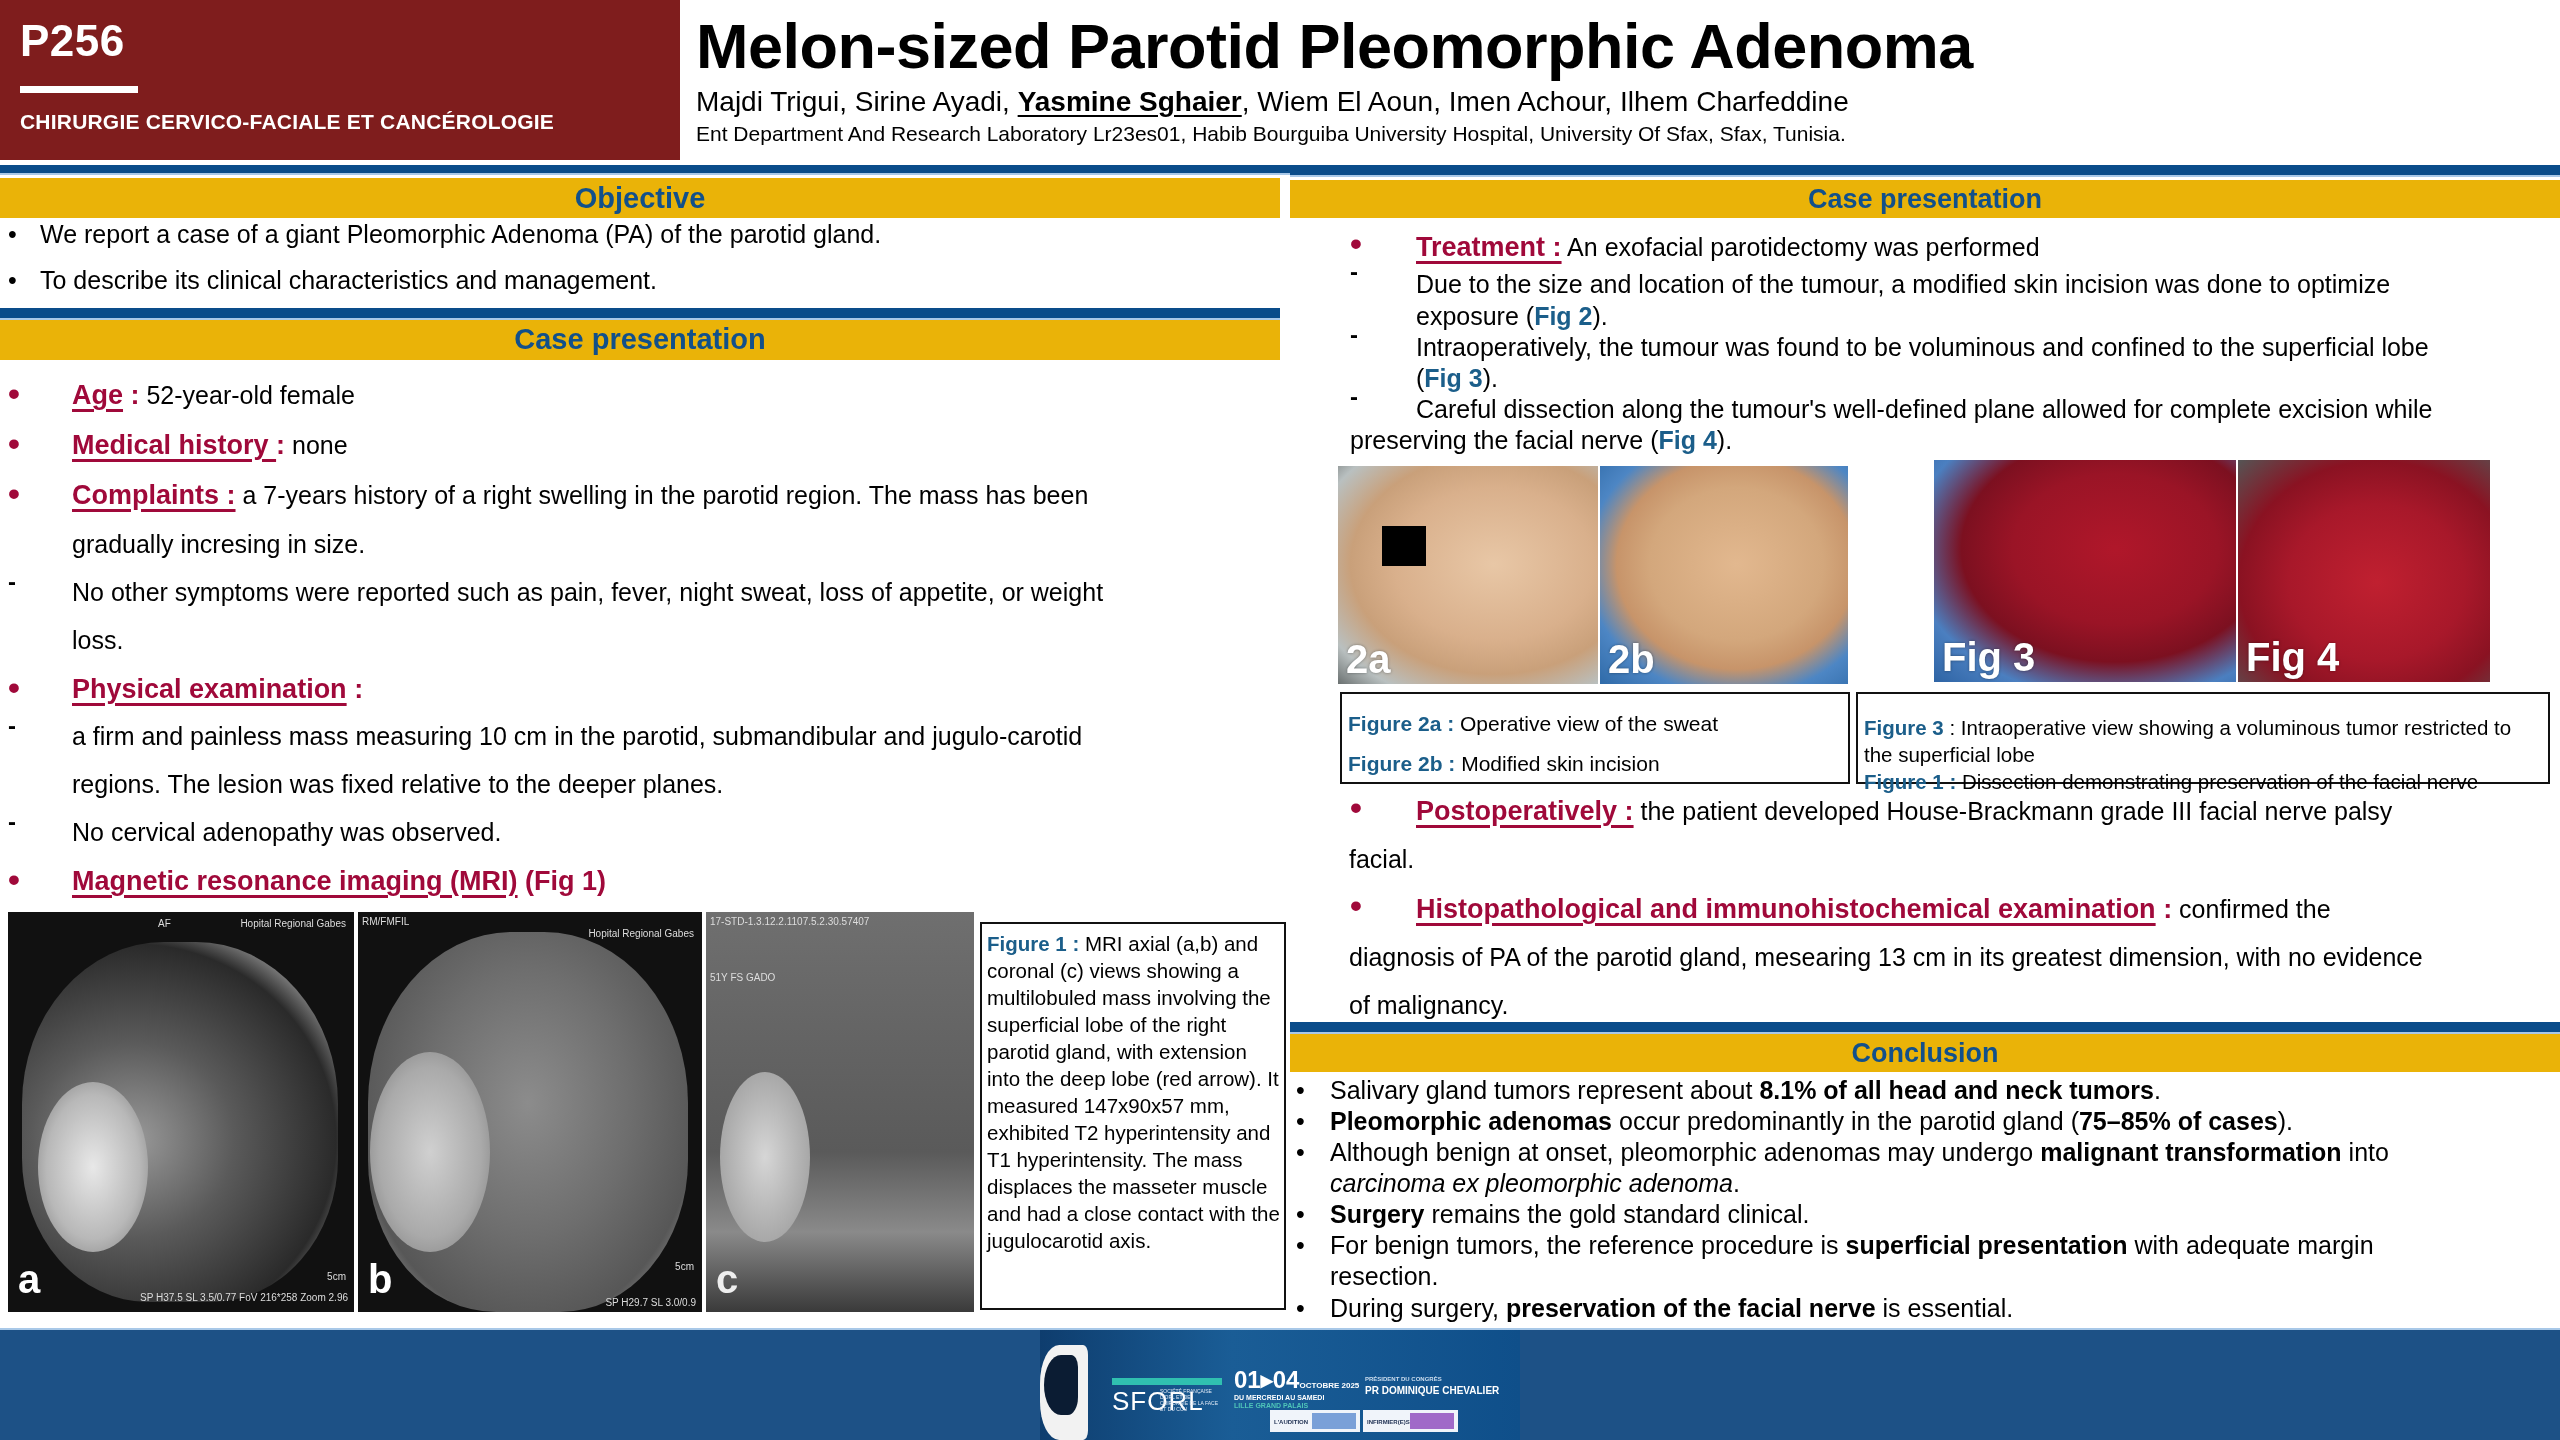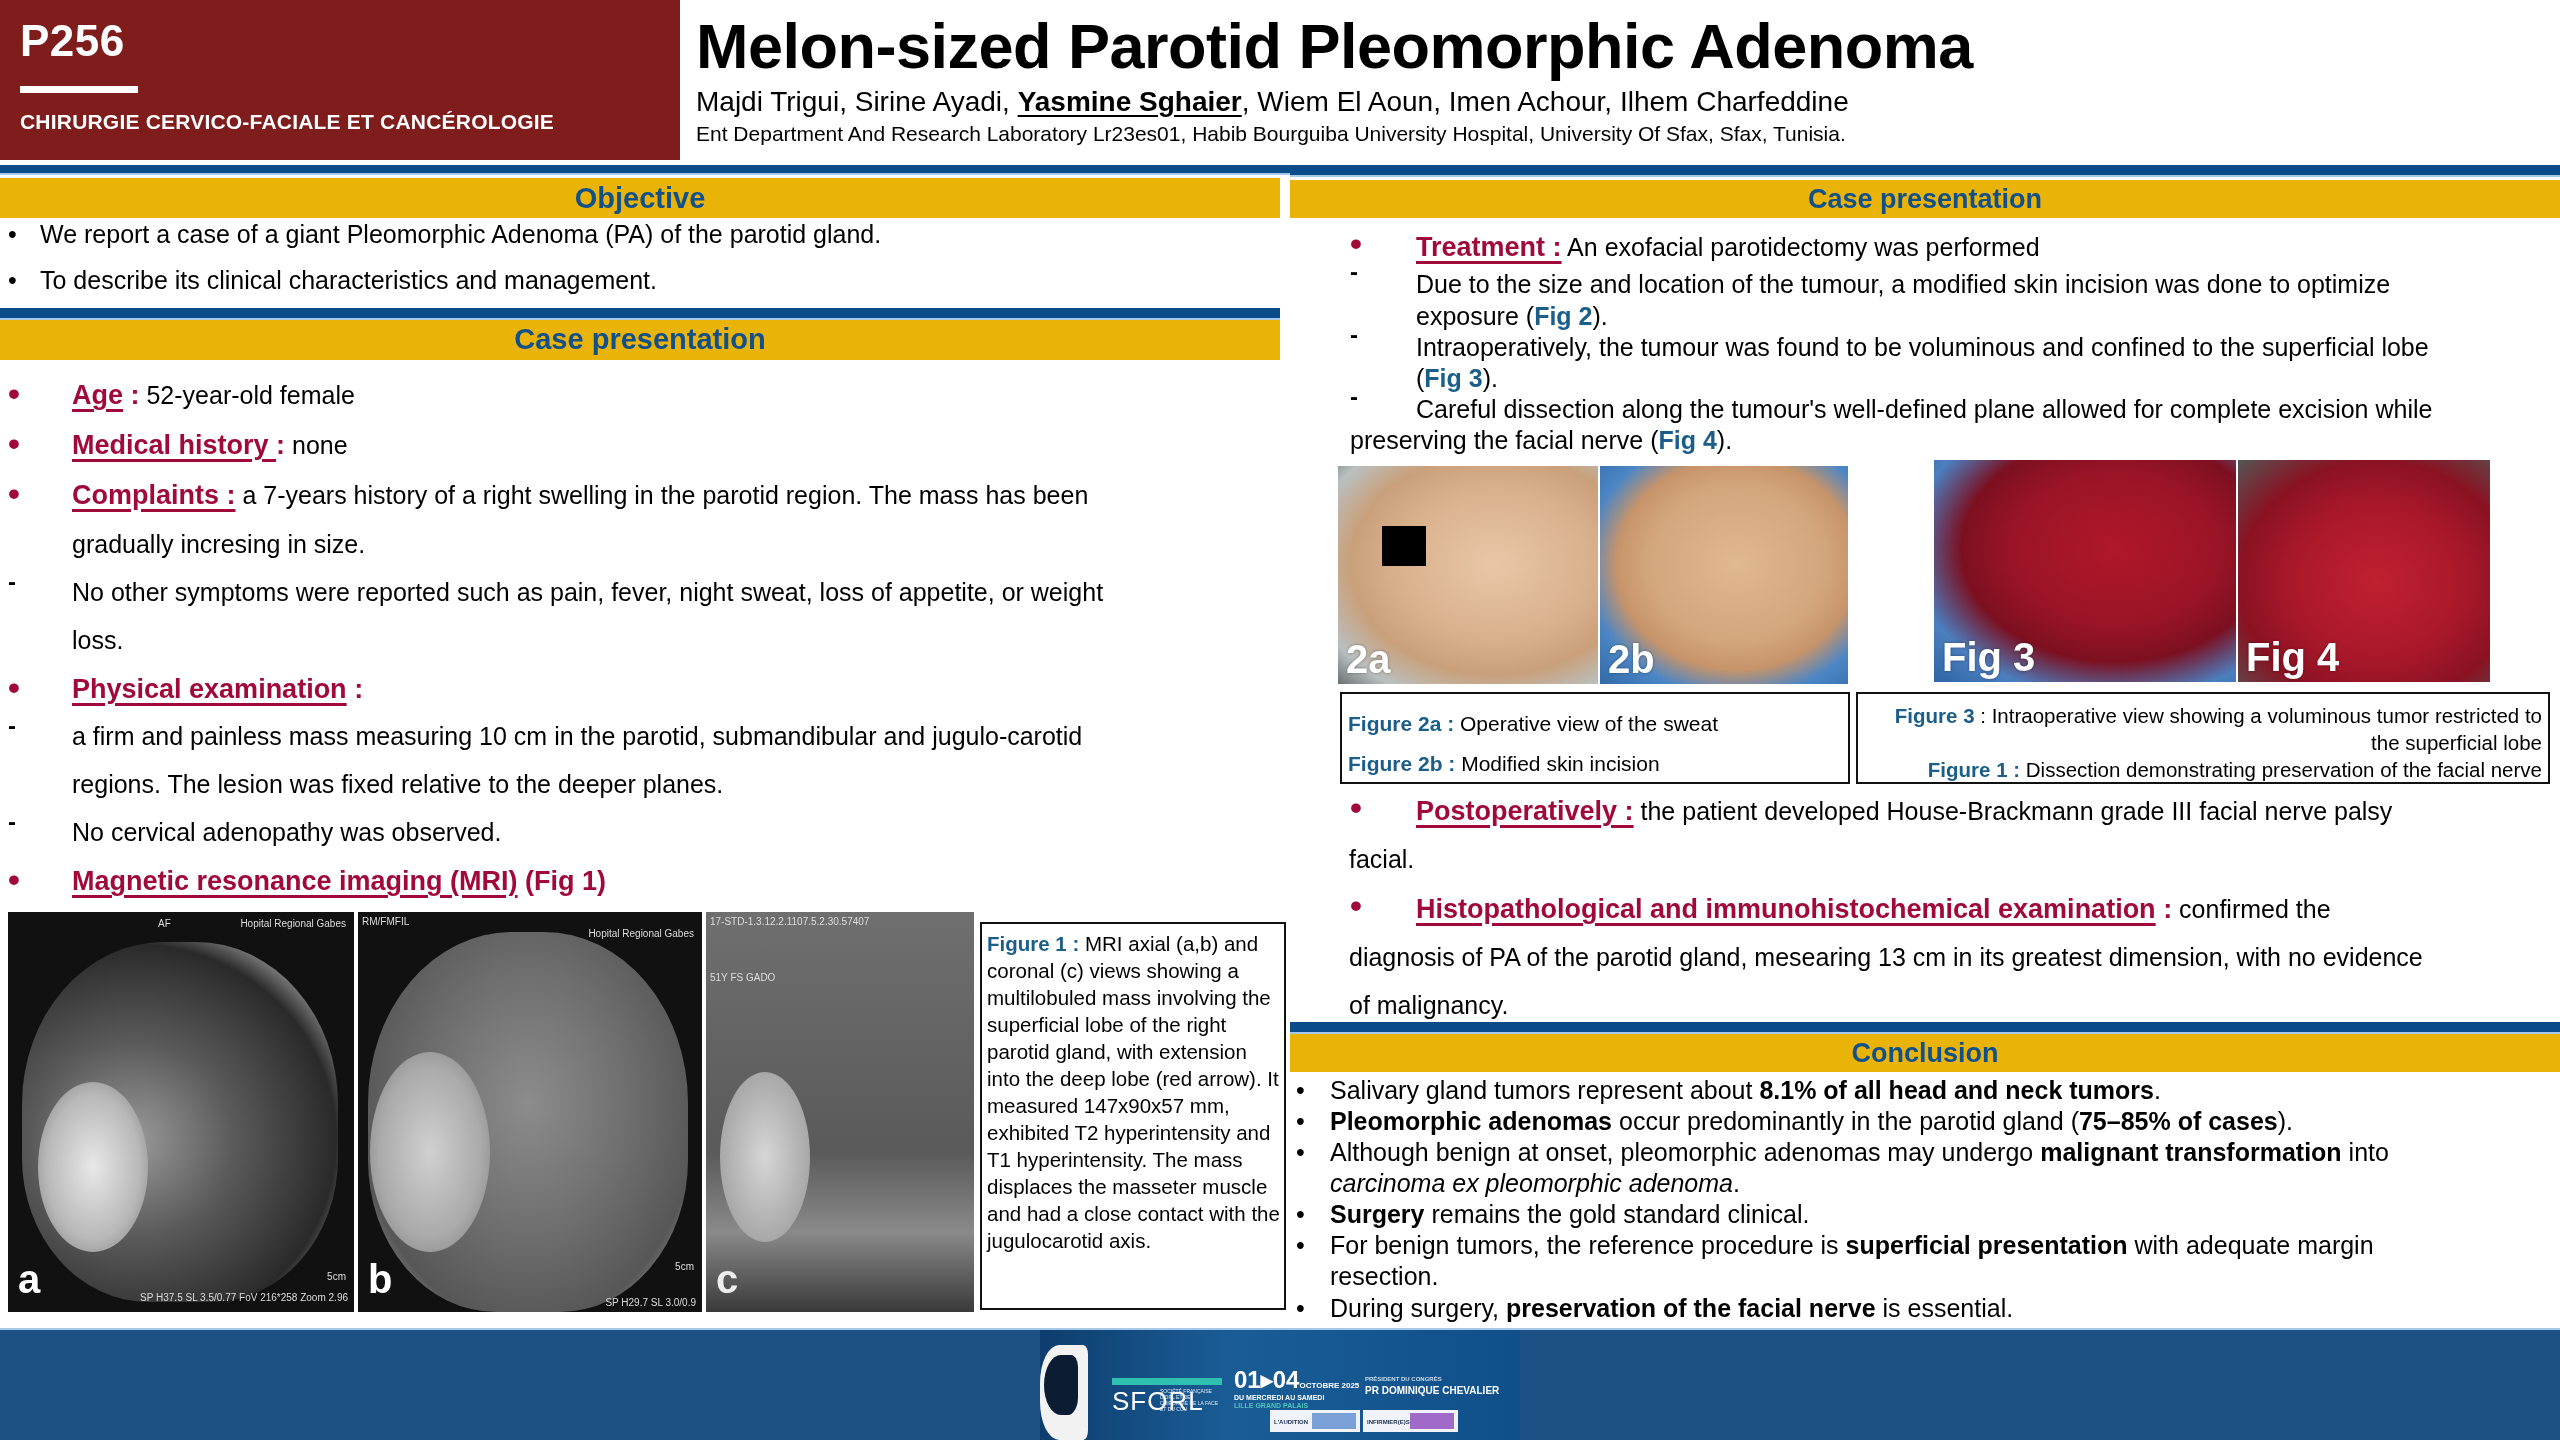--- a/index.html
+++ b/index.html
@@ -231,21 +231,21 @@
   <div><span class="fig-key">Figure 2a :</span><span> Operative view of the sweat</span></div>
   <div><span class="fig-key">Figure 2b :</span><span> Modified skin incision</span></div>
 </div>
 
 <div class="photo" style="left:1934px;top:460px;width:302px;height:222px;background:radial-gradient(ellipse at 60% 40%, #b0172a 0%, #9a1426 40%, #7c1020 60%, #4b7fc0 80%, #2e64a4 100%);">
   <div class="lab">Fig 3</div>
 </div>
 <div class="photo" style="left:2238px;top:460px;width:252px;height:222px;background:radial-gradient(ellipse at 55% 55%, #c02030 0%, #a8182a 45%, #8a1222 70%, #555 100%);">
   <div class="lab">Fig 4</div>
 </div>
-<div class="cap-box" style="left:1856px;top:692px;width:694px;height:92px;font-size:20.5px;line-height:27px;padding-top:8px;text-align:right;">
+<div class="cap-box" style="left:1856px;top:692px;width:694px;height:92px;font-size:20.5px;line-height:27px;padding-top:20px;">
   <div><span class="fig-key">Figure 3</span><span> : Intraoperative view showing a voluminous tumor restricted to the superficial lobe</span></div>
   <div><span class="fig-key">Figure 1 :</span><span> Dissection demonstrating preservation of the facial nerve</span></div>
 </div>
 
 <div class="r-item" style="left:1350px;top:796px;">
   <span class="mark-dot">•</span>
   <span class="body"><span class="lbl">Postoperatively :</span><span>  the patient developed House-Brackmann grade III facial nerve palsy</span></span>
 </div>
 <div class="r-item" style="left:1349px;top:845px;">
   <span style="position:absolute;left:0;">facial.</span>

